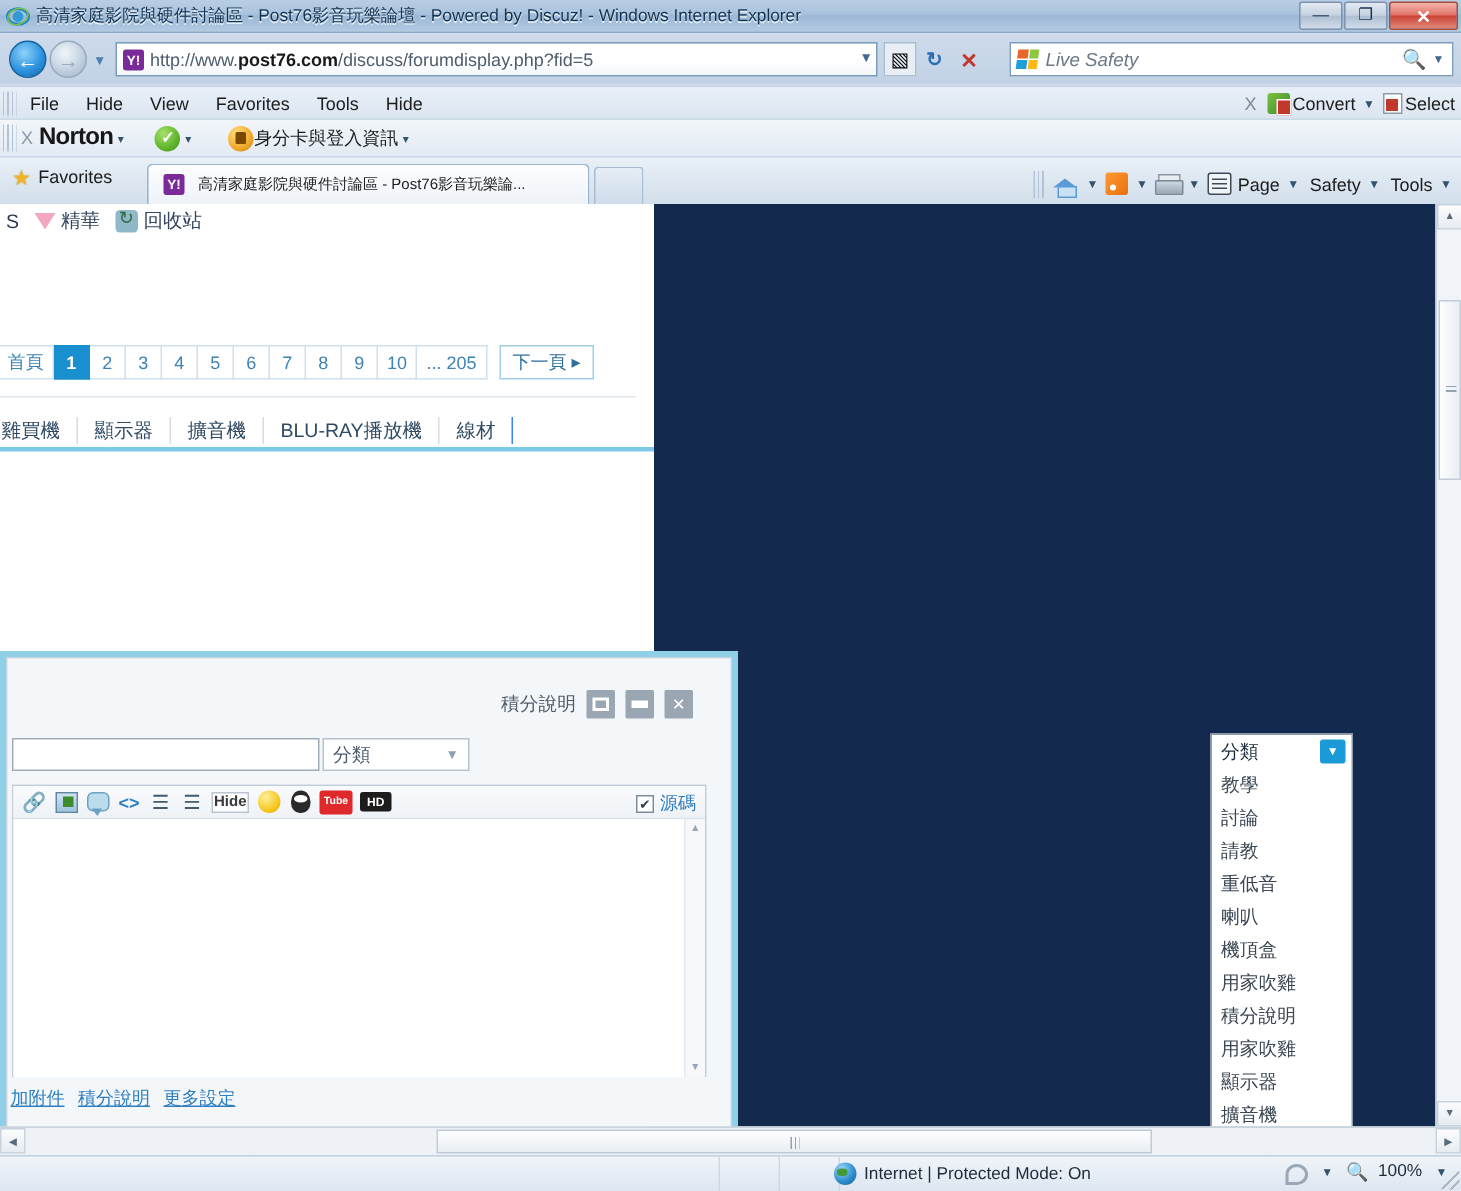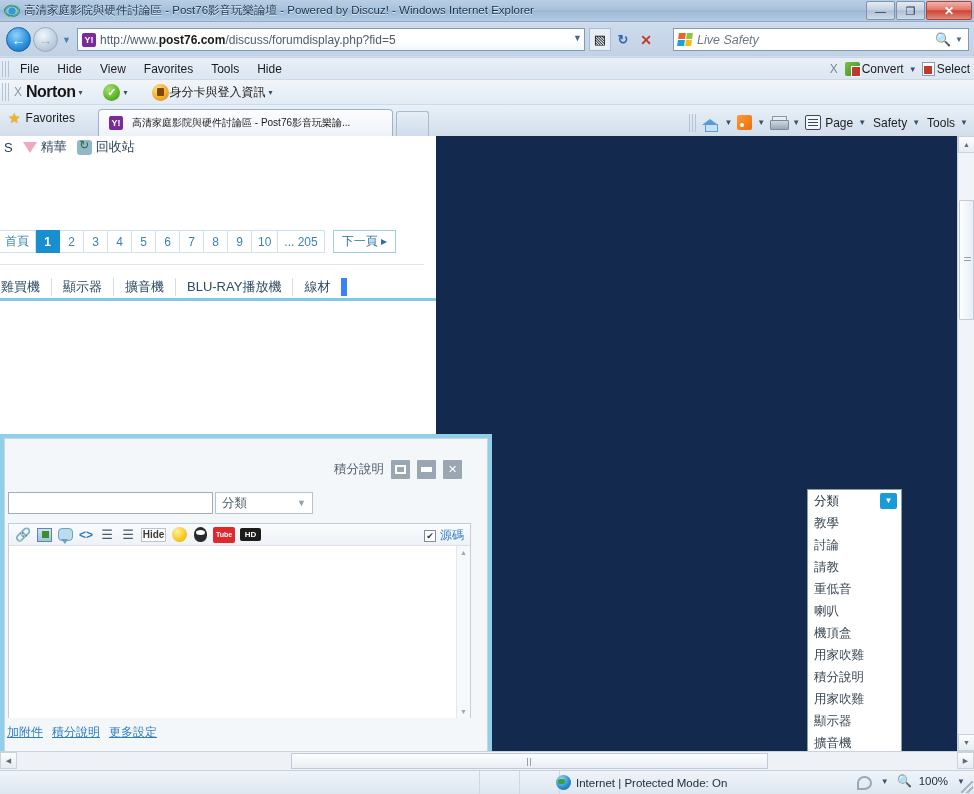--- a/index.html
+++ b/index.html
@@ -288,21 +288,21 @@
   }
   #pg-rule { position: absolute; left: 0; top: 128px; width: 424px; height: 1px; background: #dfe7ee; }
 
   
   #cat-tabs {
     position: absolute; left: -10px; top: 142px;
     display: flex; align-items: center;
     font-size: 13px; color: #2f4a63;
   }
   #cat-tabs .ct { padding: 0 11px; border-right: 1px solid #d6dde4; white-space: nowrap; }
-  #cat-tabs .ct:last-child { border-right: 6px solid #3b82f6; }
+  #cat-tabs .ct:last-child { border-right: 1px solid #3b82f6; }
   #cat-rule { position: absolute; left: 0; top: 162px; width: 436px; height: 3px; background: #7ec9e8; }
 
   
   #thread-row {
     position: absolute; left: 0; top: 584px;
     width: 436px; height: 31px;
     background: #ffffff;
     border-top: 1px solid #e3eaf0;
   }
   #thread-row .t-num { position: absolute; left: 8px; top: 6px; font-size: 12px; color: #33475e; }

